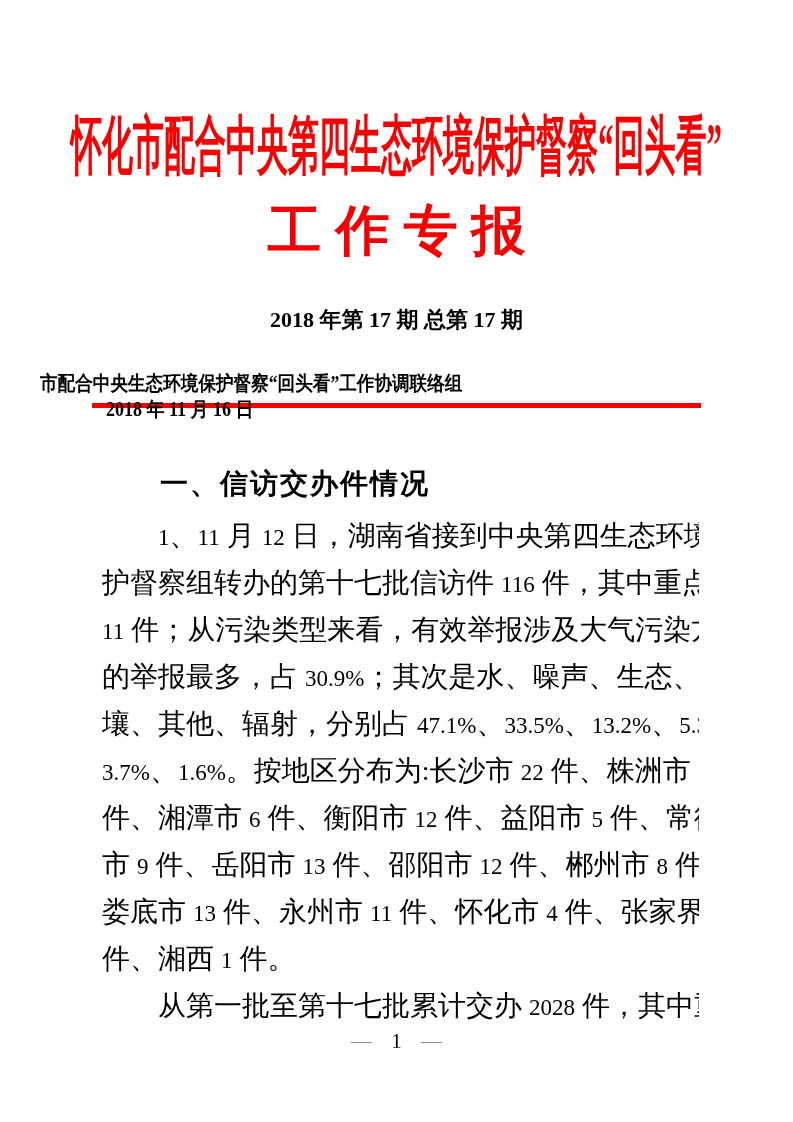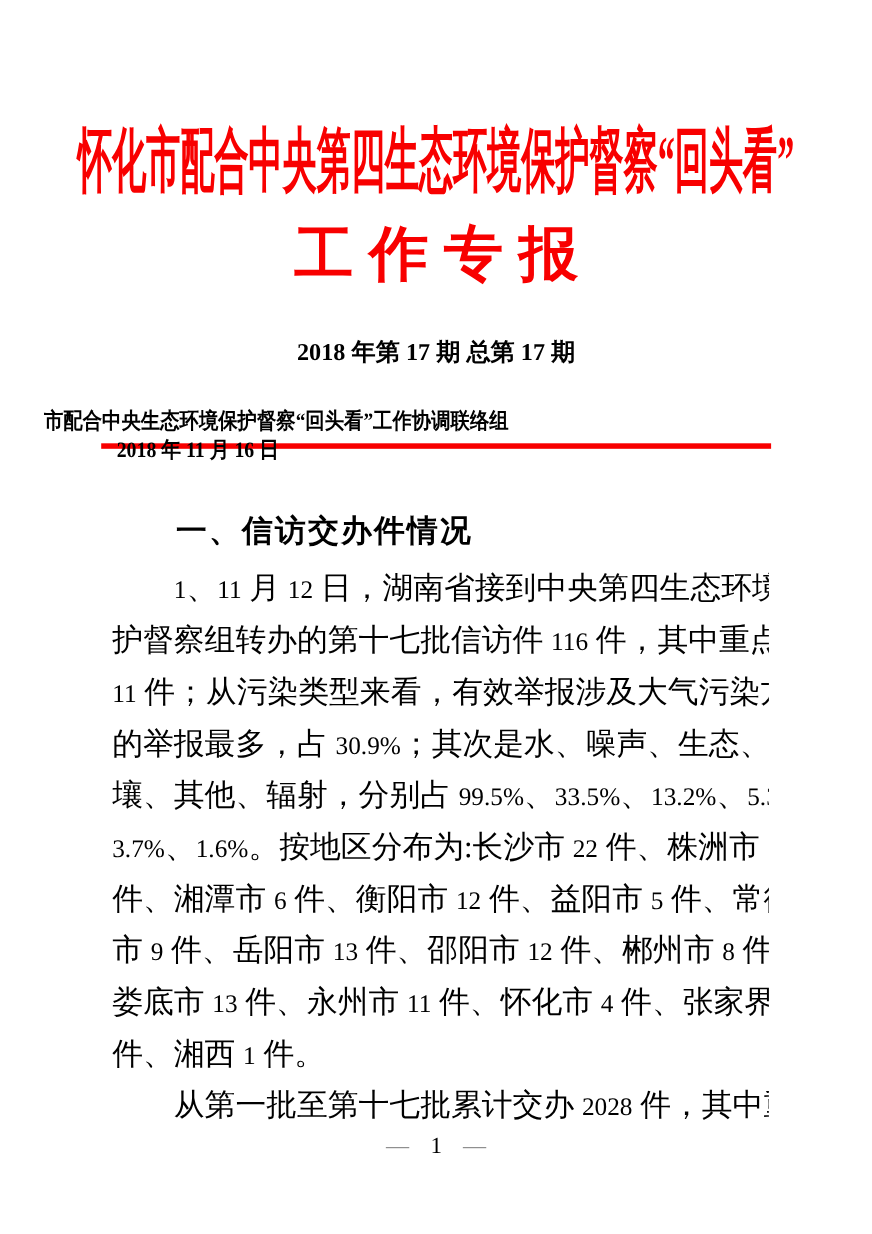--- a/index.html
+++ b/index.html
@@ -124,21 +124,21 @@
   <div class="red-rule"></div>
 
   <div class="section-heading">一、信访交办件情况</div>
 
   <div class="paras" id="paras">
       <div class="para">
         <div class="line"><span class="num">1</span>、<span class="num">11</span> 月 <span class="num">12</span> 日，湖南省接到中央第四生态环境保</div>
         <div class="line">护督察组转办的第十七批信访件 <span class="num">116</span> 件，其中重点件</div>
         <div class="line"><span class="num">11</span> 件；从污染类型来看，有效举报涉及大气污染方面</div>
         <div class="line">的举报最多，占 <span class="num">30.9%</span>；其次是水、噪声、生态、土</div>
-        <div class="line">壤、其他、辐射，分别占 <span class="num">99.5%</span>、<span class="num">33.5%</span>、<span class="num">13.2%</span>、<span class="num">5.3%</span>、</div>
+        <div class="line">壤、其他、辐射，分别占 <span class="num">47.1%</span>、<span class="num">33.5%</span>、<span class="num">13.2%</span>、<span class="num">5.3%</span>、</div>
         <div class="line"><span class="num">3.7%</span>、<span class="num">1.6%</span>。按地区分布为:长沙市 <span class="num">22</span> 件、株洲市 <span class="num">7</span></div>
         <div class="line">件、湘潭市 <span class="num">6</span> 件、衡阳市 <span class="num">12</span> 件、益阳市 <span class="num">5</span> 件、常德</div>
         <div class="line">市 <span class="num">9</span> 件、岳阳市 <span class="num">13</span> 件、邵阳市 <span class="num">12</span> 件、郴州市 <span class="num">8</span> 件、</div>
         <div class="line">娄底市 <span class="num">13</span> 件、永州市 <span class="num">11</span> 件、怀化市 <span class="num">4</span> 件、张家界 </div>
         <div class="line">件、湘西 <span class="num">1</span> 件。</div>
       </div>
       <div class="para continues">
         <div class="line">从第一批至第十七批累计交办 <span class="num">2028</span> 件，其中重</div>
       </div>
     </div>

